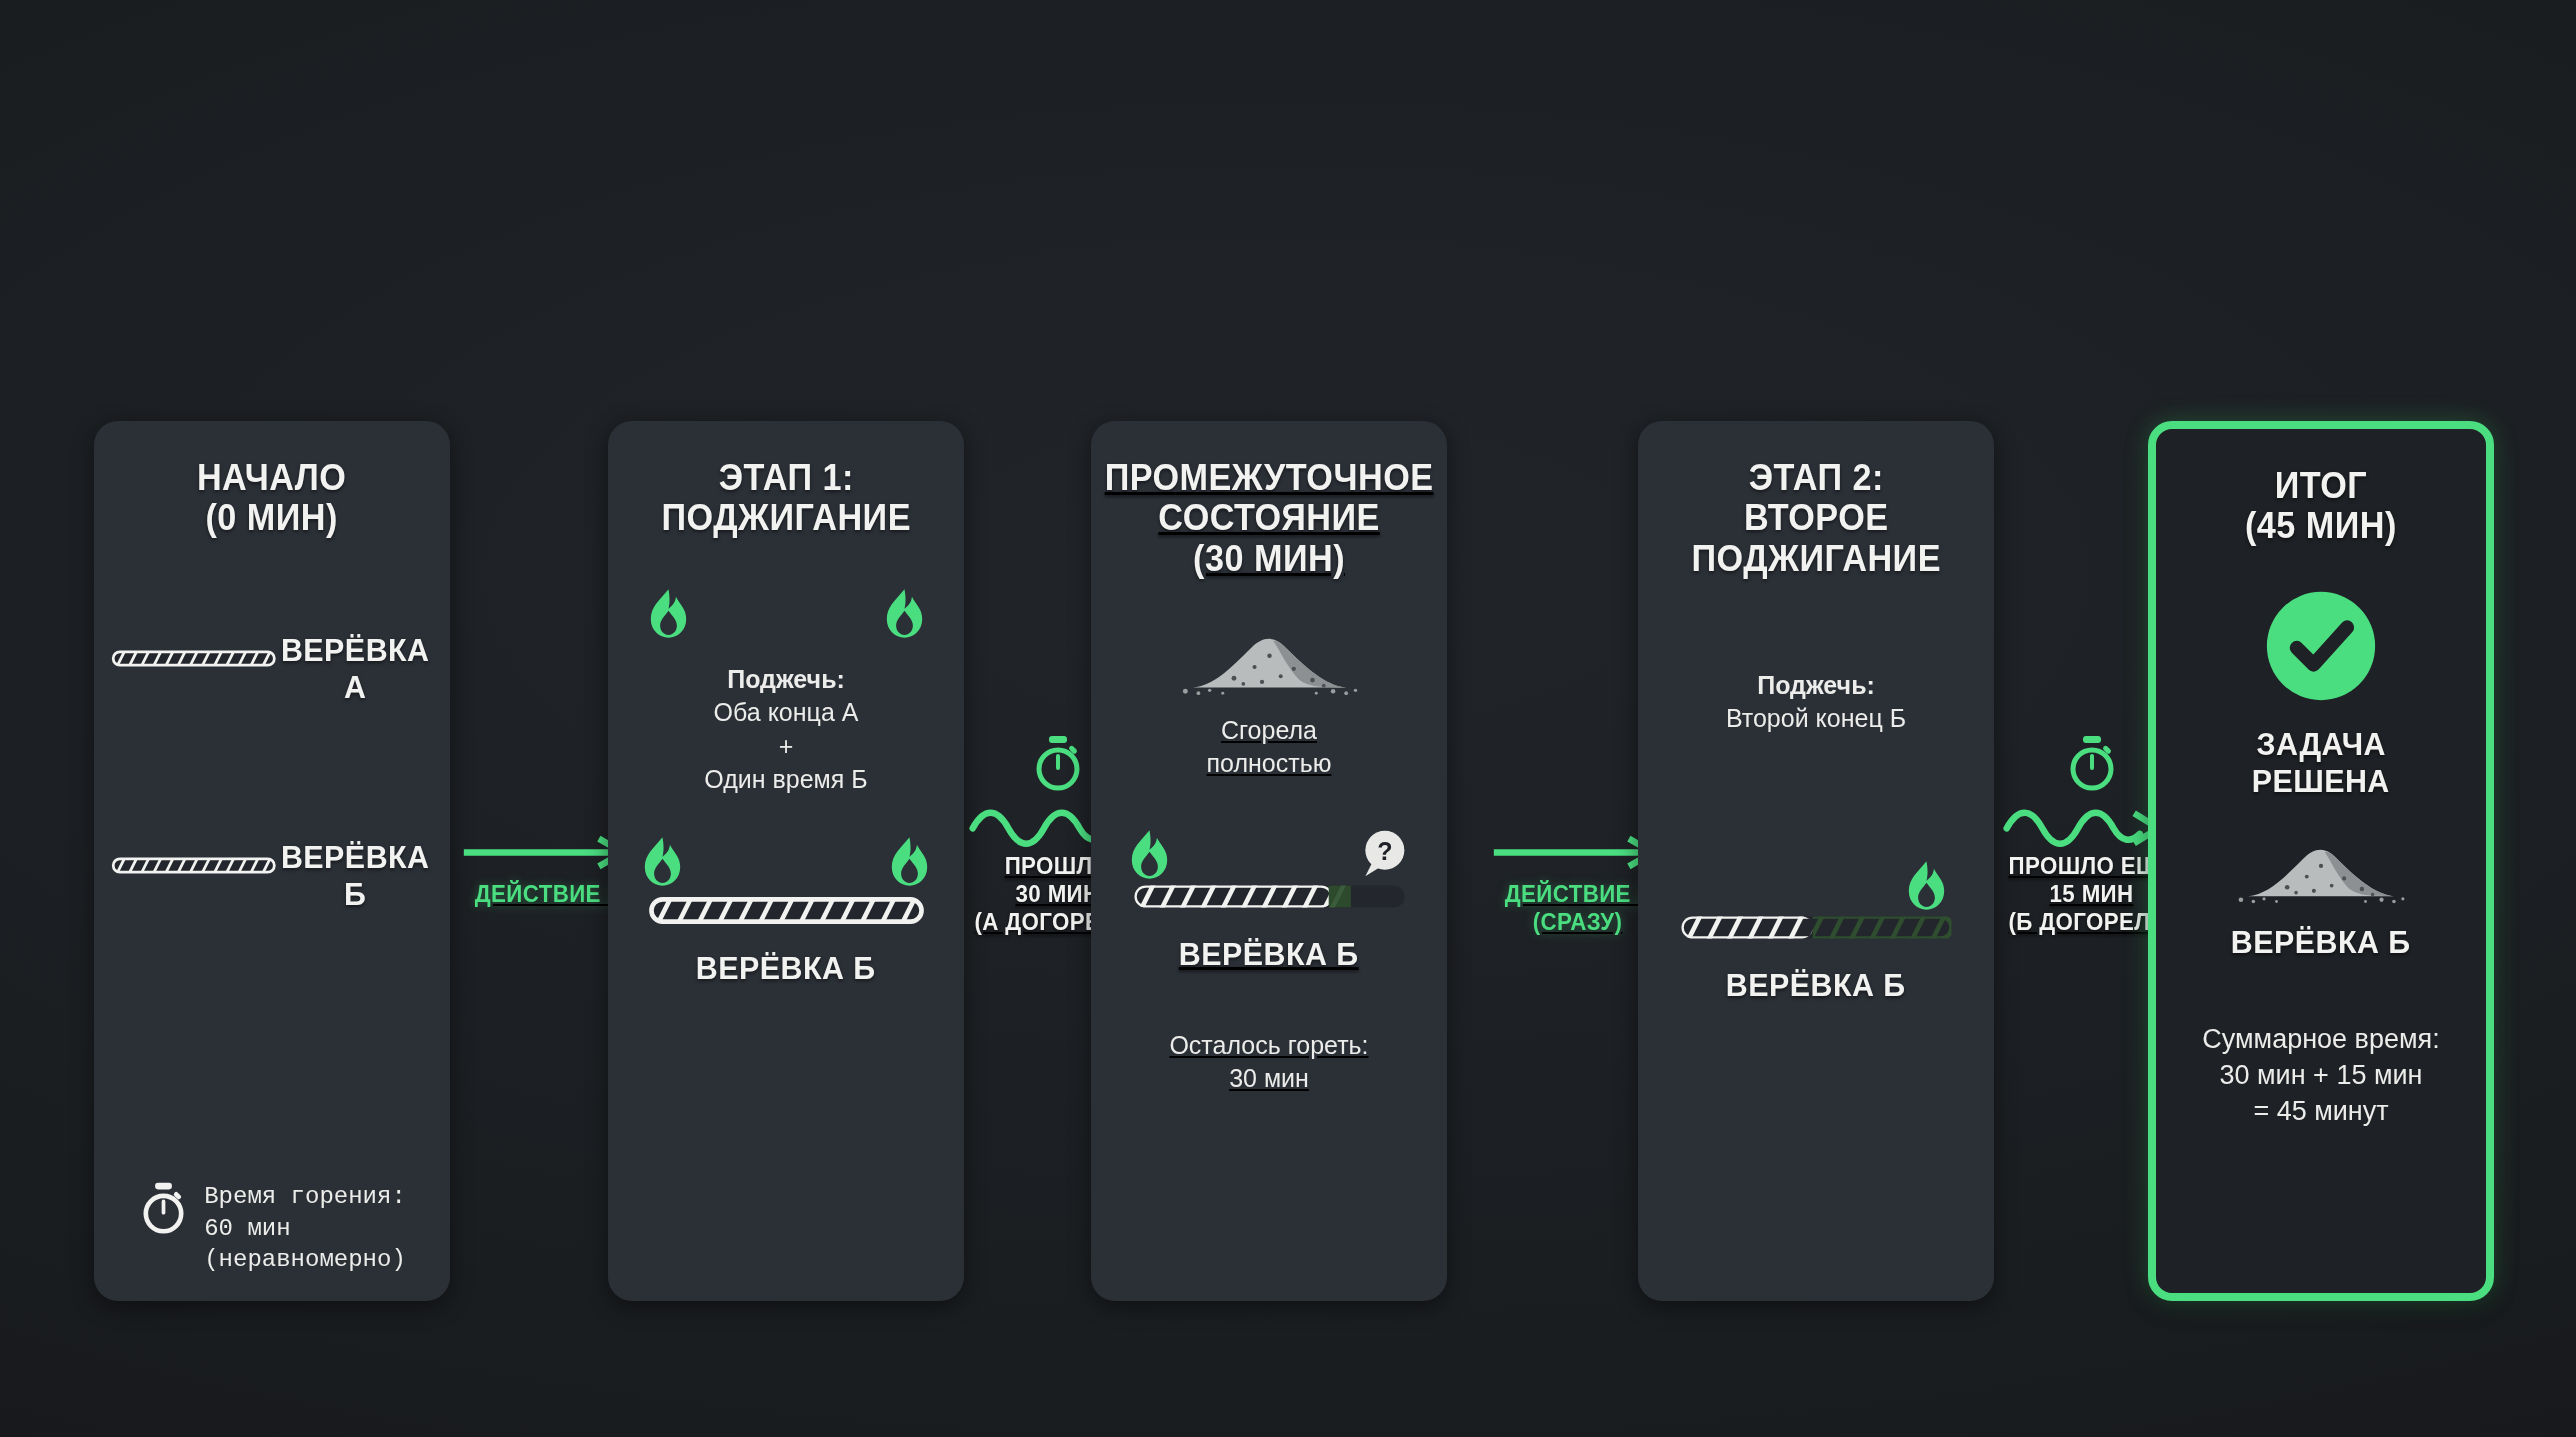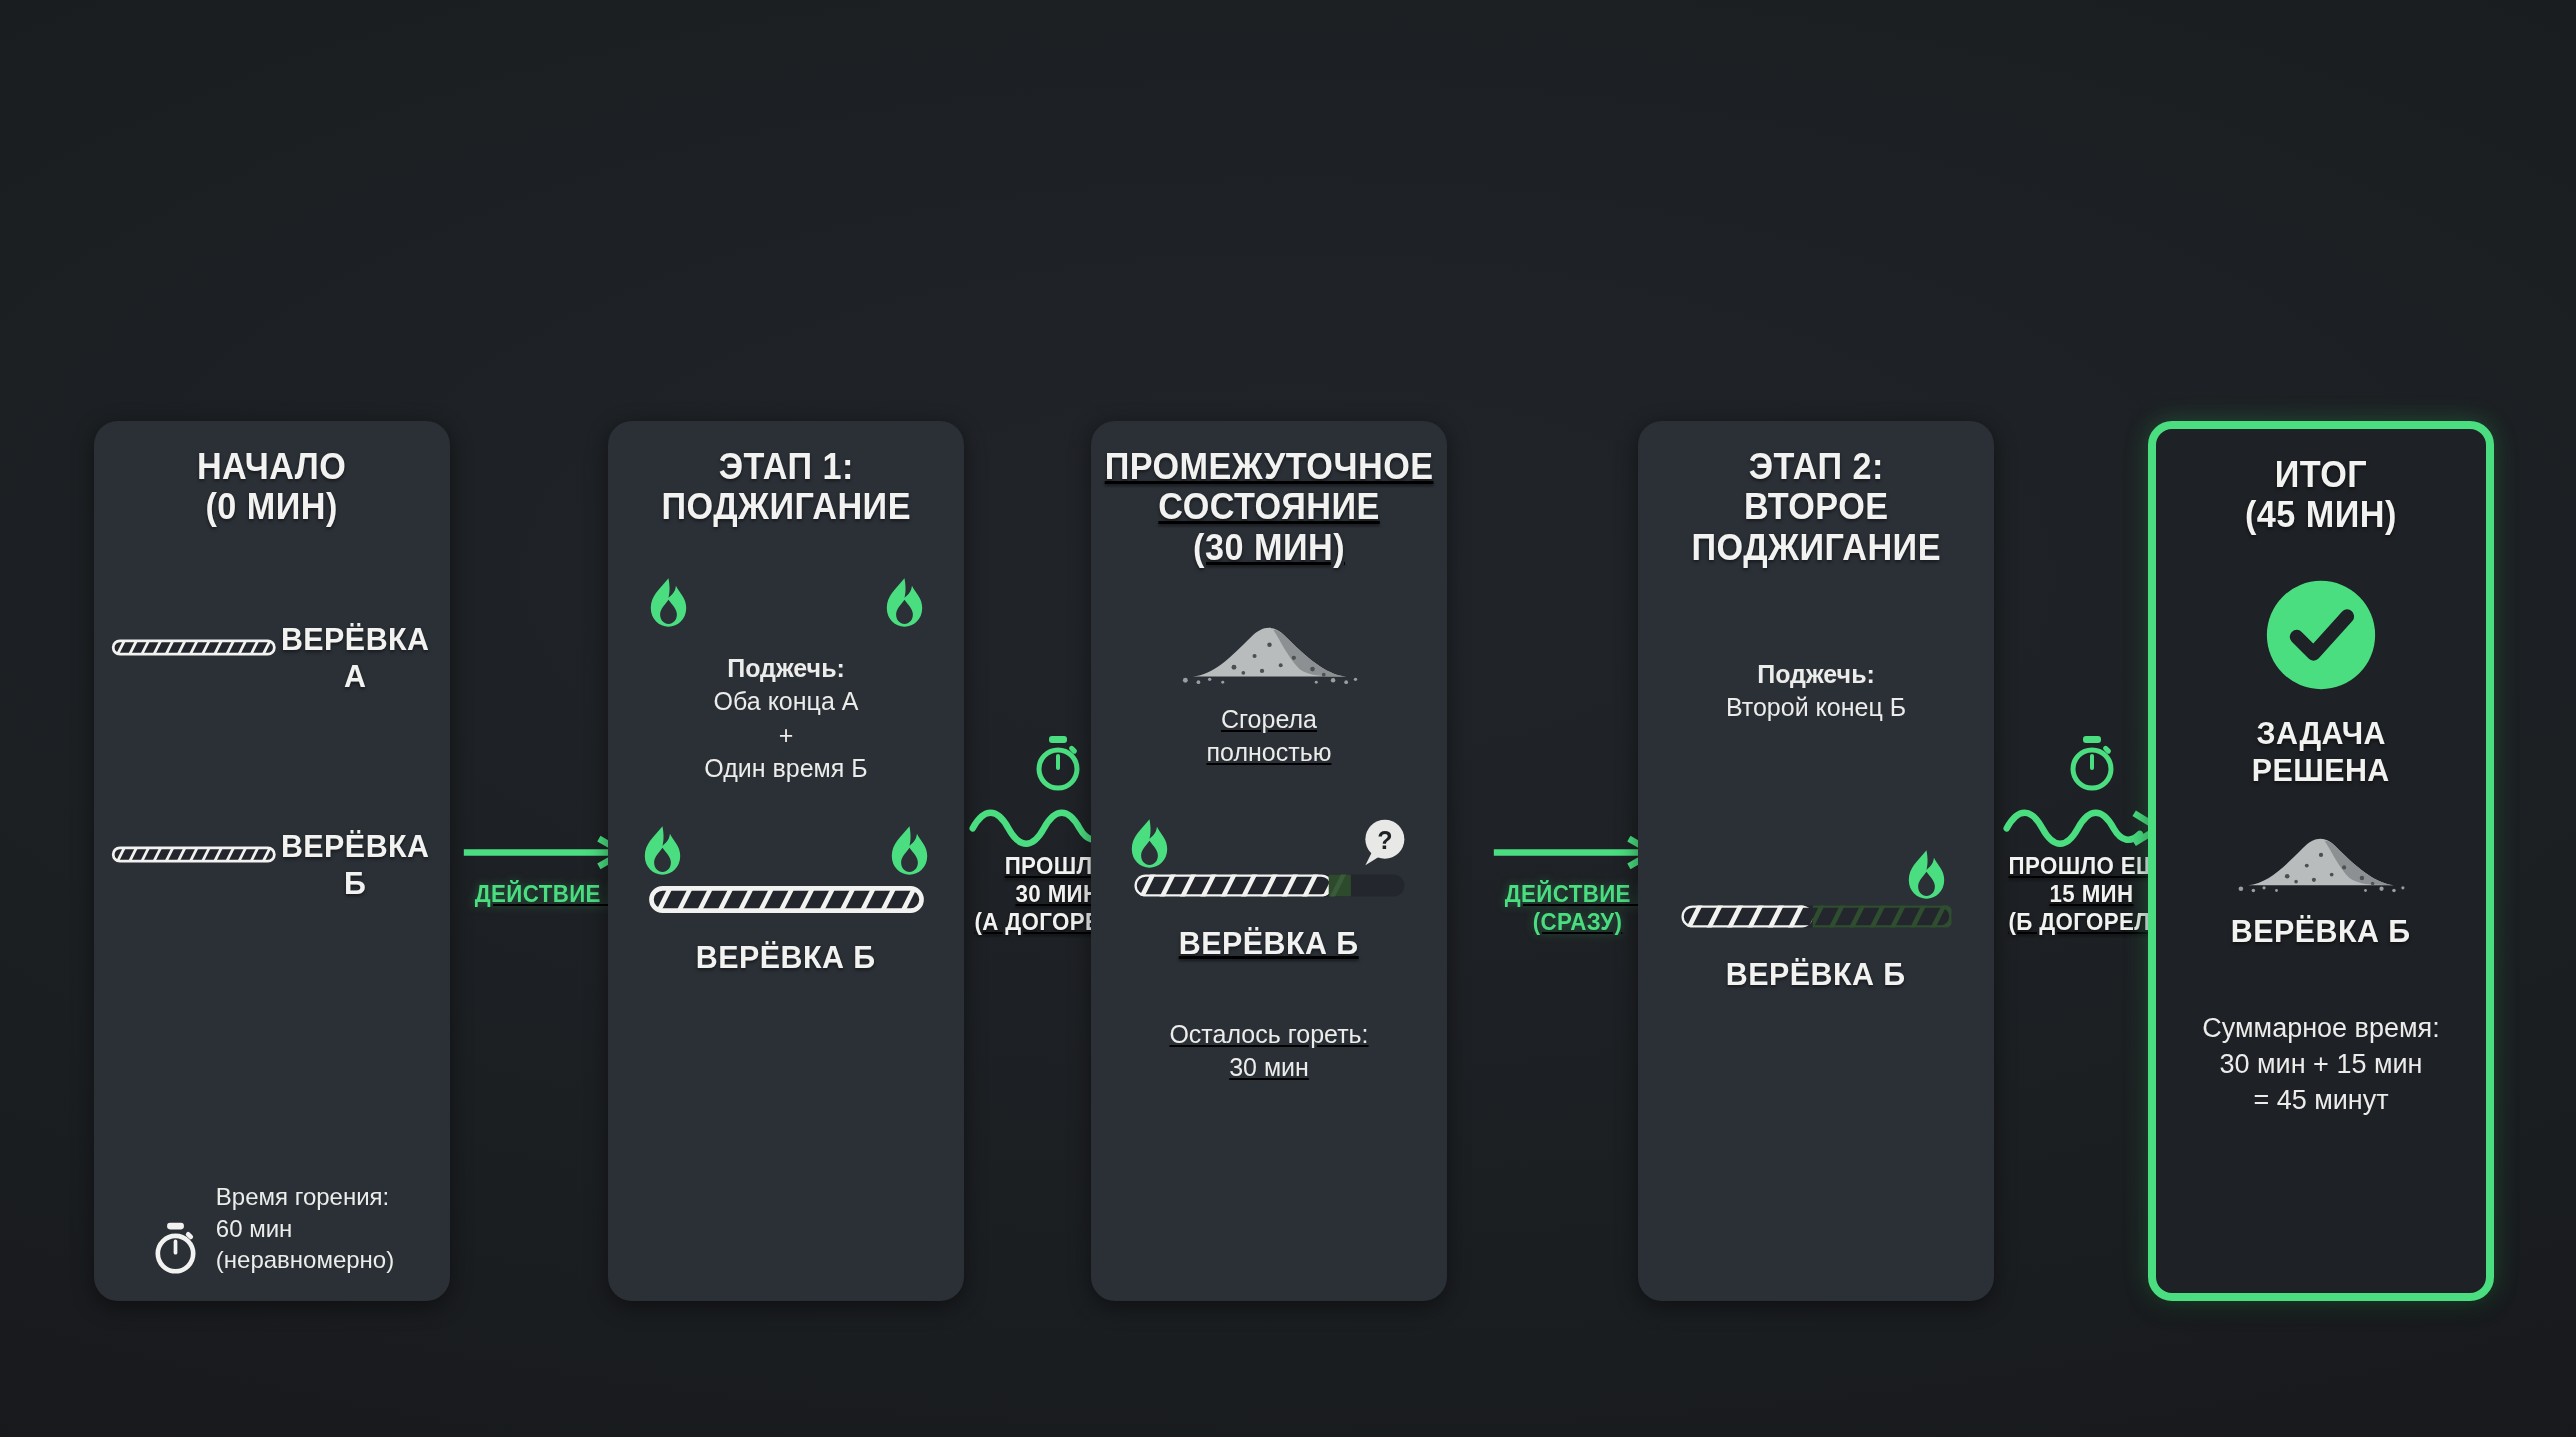--- a/index.html
+++ b/index.html
@@ -44,21 +44,21 @@
     top:421px;
     width:356px;
     height:880px;
     background:#2b3037;
     border-radius:24px;
     box-shadow:0 5.6px 22.5px rgba(0,0,0,.45);
     display:flex;
     flex-direction:column;
     align-items:center;
     box-sizing:border-box;
-    padding:26px 17px 26px 17px;
+    padding:37px 17px 26px 17px;
   }
   .card.final{
     background:#1e2125;
     border:8.4px solid #4ade80;
     box-shadow:0 0 24px rgba(74,222,128,.28), 0 5.6px 22.5px rgba(0,0,0,.45);
   }
   .c1{left:94px;}
   .c2{left:608px;}
   .c3{left:1091px;text-decoration:underline;}
   .c4{left:1638px;}
@@ -137,25 +137,26 @@
     box-sizing:border-box;
   }
   .flame-row.narrow{padding:0 17px;}
 
   
   .ash{display:block;}
   .check-circle{display:block;}
 
   .foot-note{
     display:flex;
-    align-items:flex-end;
+    align-items:flex-start;
     gap:15px;
     color:#ececea;
     font-size:24px;
     line-height:1.3;
+    font-family:Liberation Mono, monospace;
   }
   .foot-note .txt{text-align:left;}
   .rope-stack{position:relative;width:100%;display:flex;flex-direction:row;align-items:center;}
 </style>
 </head>
 <body>
 
 <div class="bg-vignette"></div>
 
 <div class="stage">

